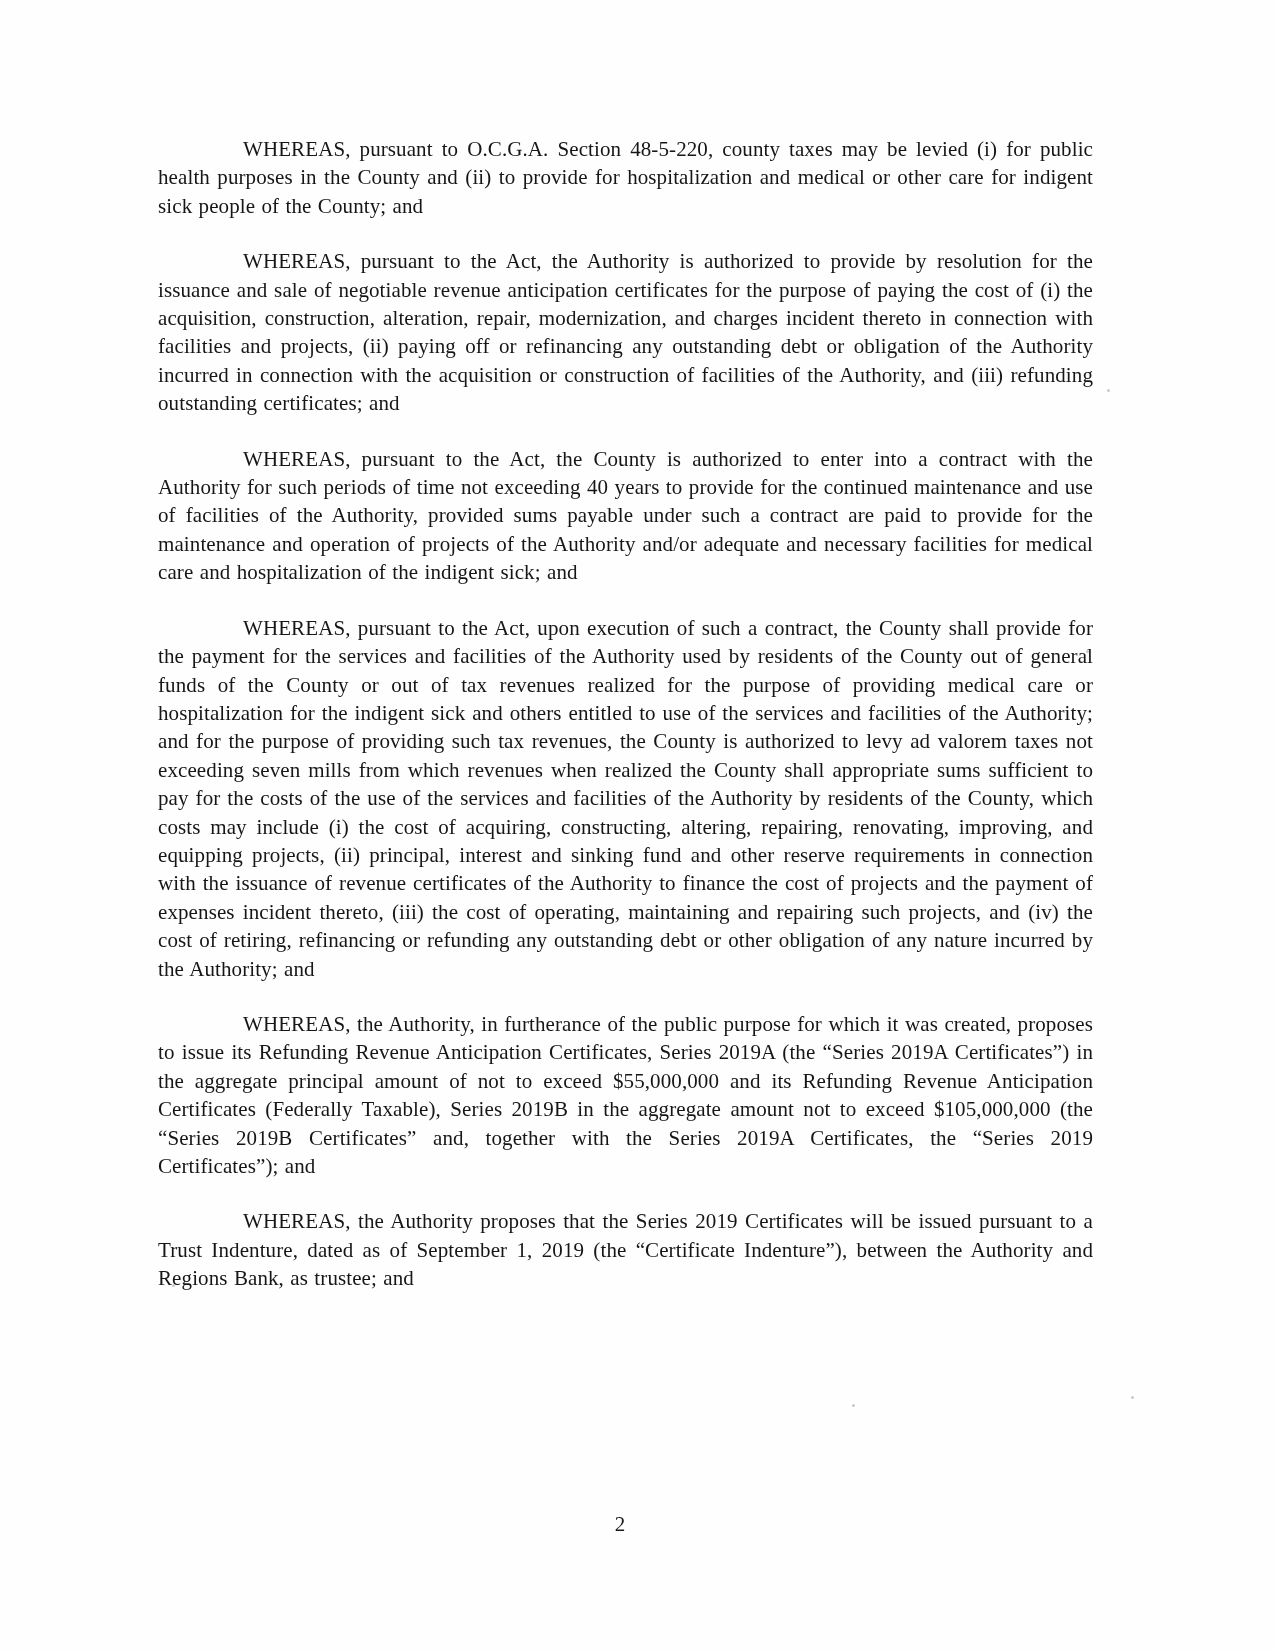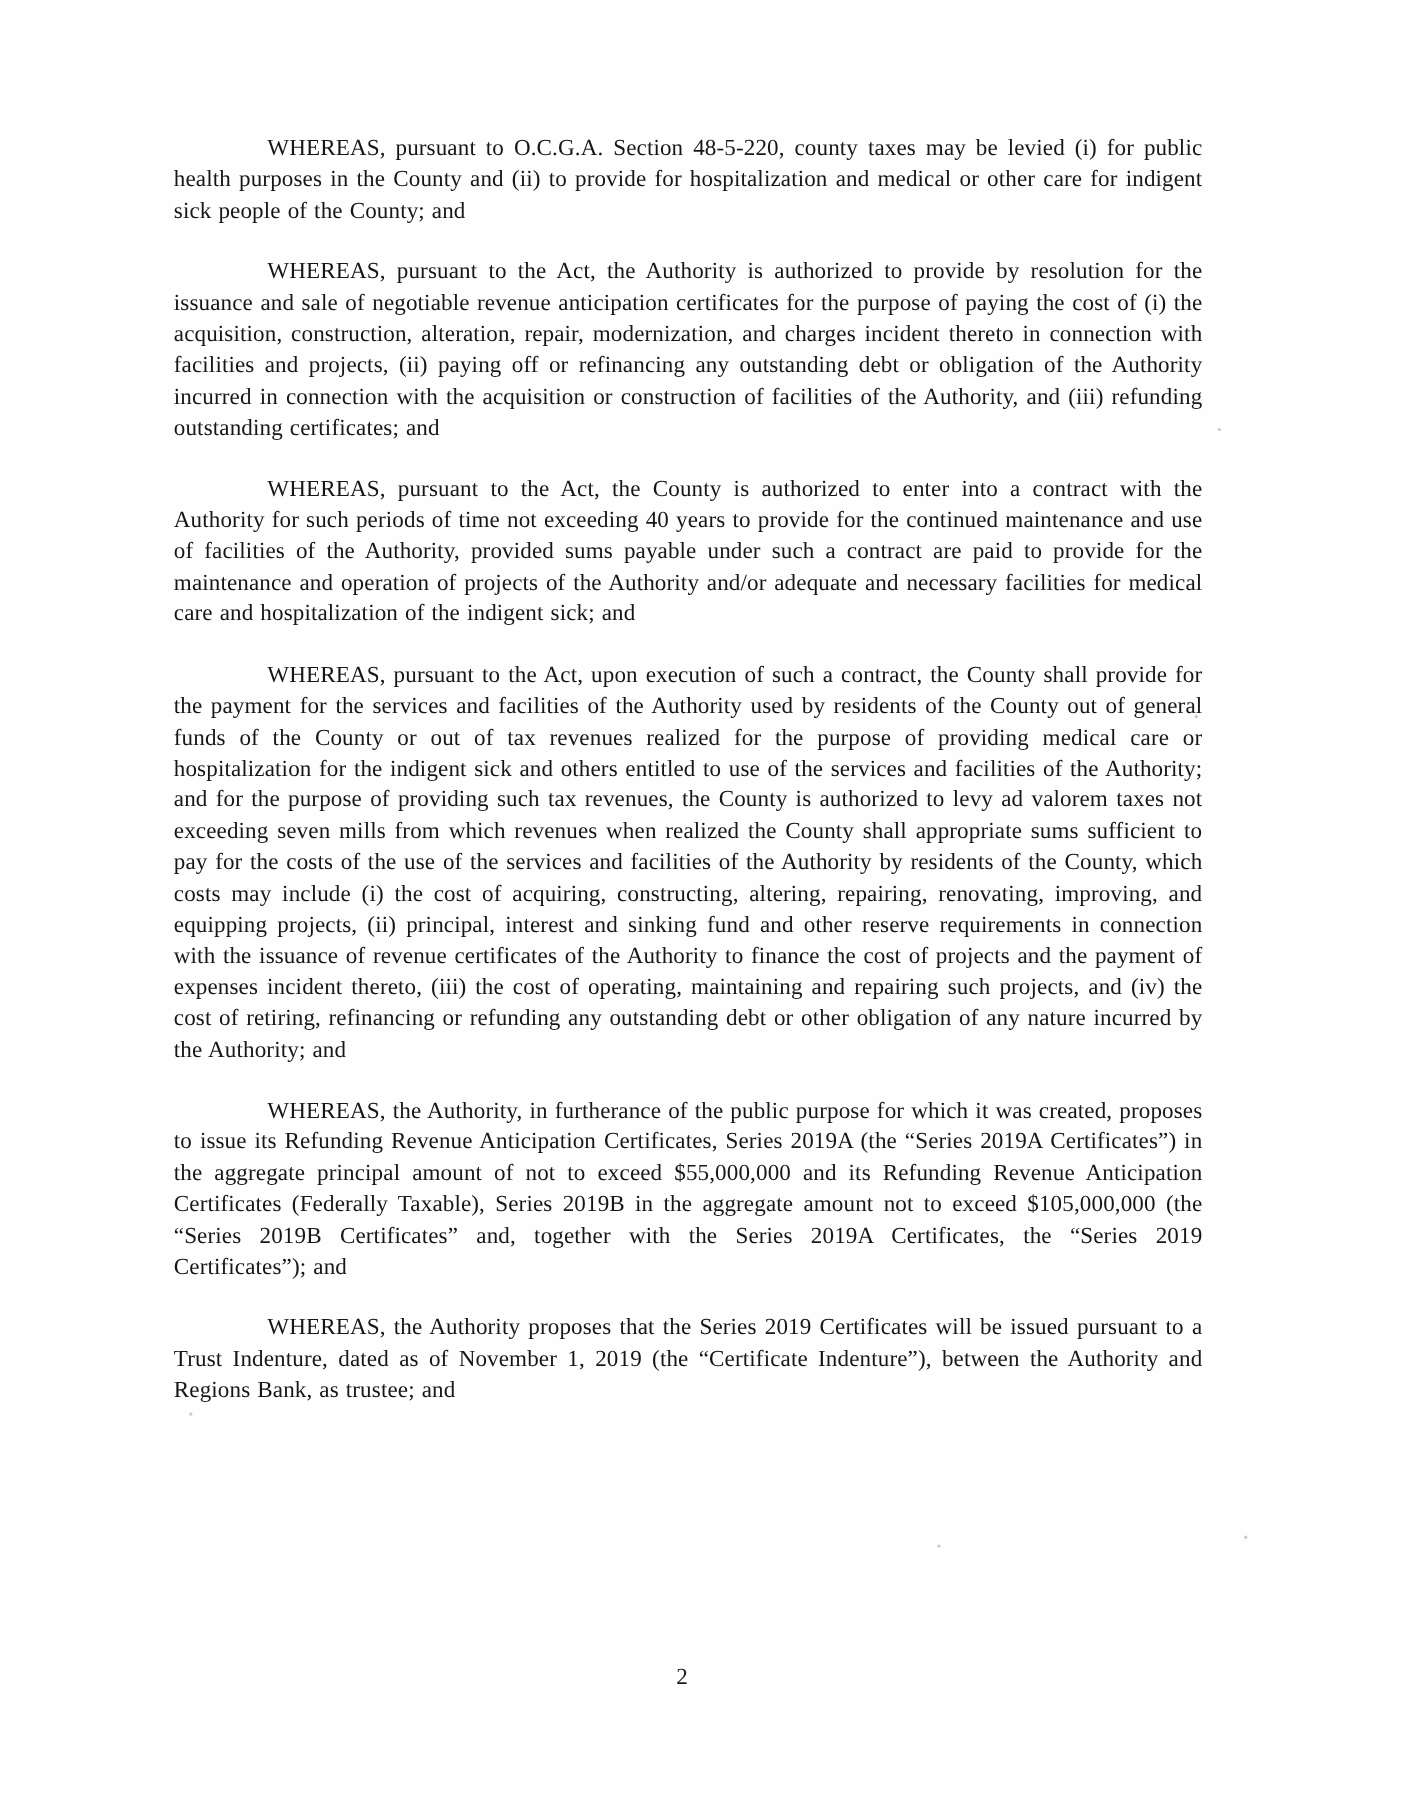--- a/index.html
+++ b/index.html
@@ -16,21 +16,21 @@
     font-family: "Liberation Serif", "DejaVu Serif", serif;
     color: #161616;
   }
   .content {
     position: absolute;
     left: 158px;
     top: 120px;
     width: 935px;
   }
   .content p {
-    margin: 0 0 27px 0;
+    margin: 15px 0 27px 0;
     font-size: 21px;
     line-height: 28.4px;
     text-align: justify;
     text-indent: 85px;
     letter-spacing: 0.1px;
     word-spacing: 1px;
   }
   .page-number {
     position: absolute;
     left: 0;
@@ -55,21 +55,21 @@
 </head>
 <body>
 
 <div class="page">
   <div class="content">
     <p>WHEREAS, pursuant to O.C.G.A. Section 48-5-220, county taxes may be levied (i) for public health purposes in the County and (ii) to provide for hospitalization and medical or other care for indigent sick people of the County; and</p>
     <p>WHEREAS, pursuant to the Act, the Authority is authorized to provide by resolution for the issuance and sale of negotiable revenue anticipation certificates for the purpose of paying the cost of (i) the acquisition, construction, alteration, repair, modernization, and charges incident thereto in connection with facilities and projects, (ii) paying off or refinancing any outstanding debt or obligation of the Authority incurred in connection with the acquisition or construction of facilities of the Authority, and (iii) refunding outstanding certificates; and</p>
     <p>WHEREAS, pursuant to the Act, the County is authorized to enter into a contract with the Authority for such periods of time not exceeding 40 years to provide for the continued maintenance and use of facilities of the Authority, provided sums payable under such a contract are paid to provide for the maintenance and operation of projects of the Authority and/or adequate and necessary facilities for medical care and hospitalization of the indigent sick; and</p>
     <p>WHEREAS, pursuant to the Act, upon execution of such a contract, the County shall provide for the payment for the services and facilities of the Authority used by residents of the County out of general funds of the County or out of tax revenues realized for the purpose of providing medical care or hospitalization for the indigent sick and others entitled to use of the services and facilities of the Authority; and for the purpose of providing such tax revenues, the County is authorized to levy ad valorem taxes not exceeding seven mills from which revenues when realized the County shall appropriate sums sufficient to pay for the costs of the use of the services and facilities of the Authority by residents of the County, which costs may include (i) the cost of acquiring, constructing, altering, repairing, renovating, improving, and equipping projects, (ii) principal, interest and sinking fund and other reserve requirements in connection with the issuance of revenue certificates of the Authority to finance the cost of projects and the payment of expenses incident thereto, (iii) the cost of operating, maintaining and repairing such projects, and (iv) the cost of retiring, refinancing or refunding any outstanding debt or other obligation of any nature incurred by the Authority; and</p>
     <p>WHEREAS, the Authority, in furtherance of the public purpose for which it was created, proposes to issue its Refunding Revenue Anticipation Certificates, Series 2019A (the “Series 2019A Certificates”) in the aggregate principal amount of not to exceed $55,000,000 and its Refunding Revenue Anticipation Certificates (Federally Taxable), Series 2019B in the aggregate amount not to exceed $105,000,000 (the “Series 2019B Certificates” and, together with the Series 2019A Certificates, the “Series 2019 Certificates”); and</p>
-    <p>WHEREAS, the Authority proposes that the Series 2019 Certificates will be issued pursuant to a Trust Indenture, dated as of November 1, 2019 (the “Certificate Indenture”), between the Authority and Regions Bank, as trustee; and</p>
+    <p>WHEREAS, the Authority proposes that the Series 2019 Certificates will be issued pursuant to a Trust Indenture, dated as of September 1, 2019 (the “Certificate Indenture”), between the Authority and Regions Bank, as trustee; and</p>
   </div>
 
   <div class="page-number">2</div>
 
   <span class="speck speck-1"></span>
   <span class="speck speck-2"></span>
   <span class="speck speck-3"></span>
   <span class="speck speck-4"></span>
   <span class="speck speck-5"></span>
 </div>

